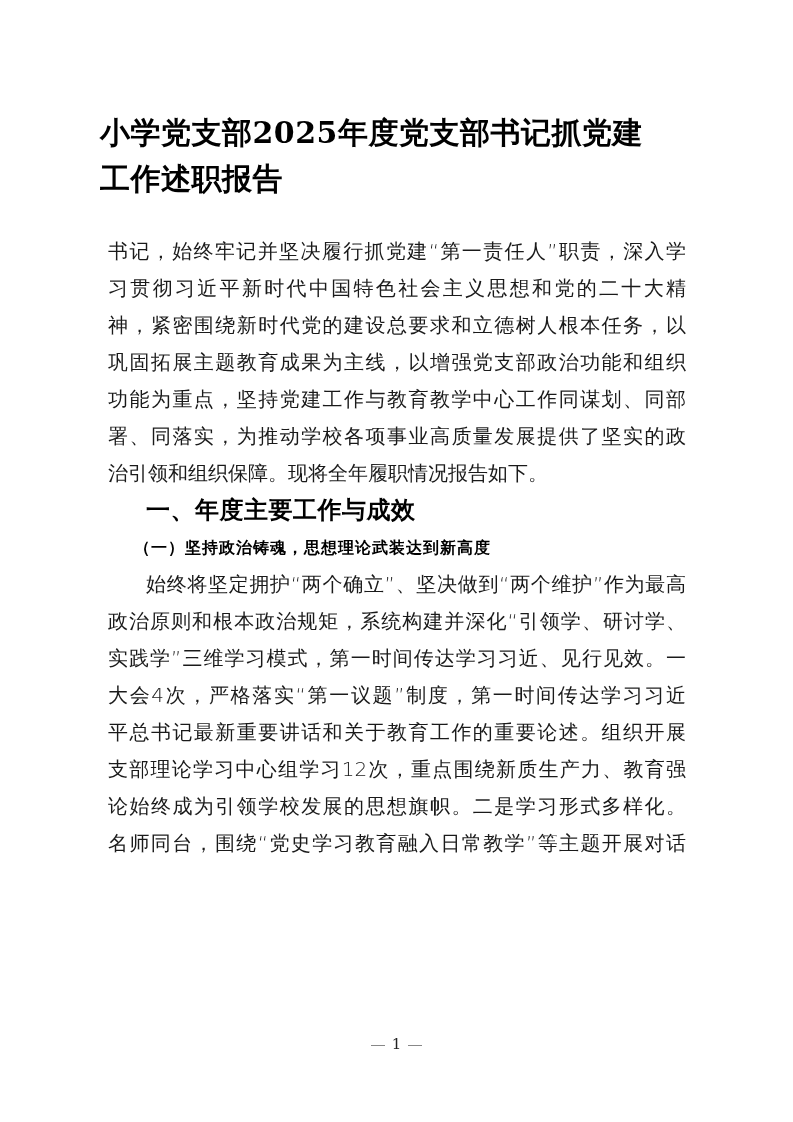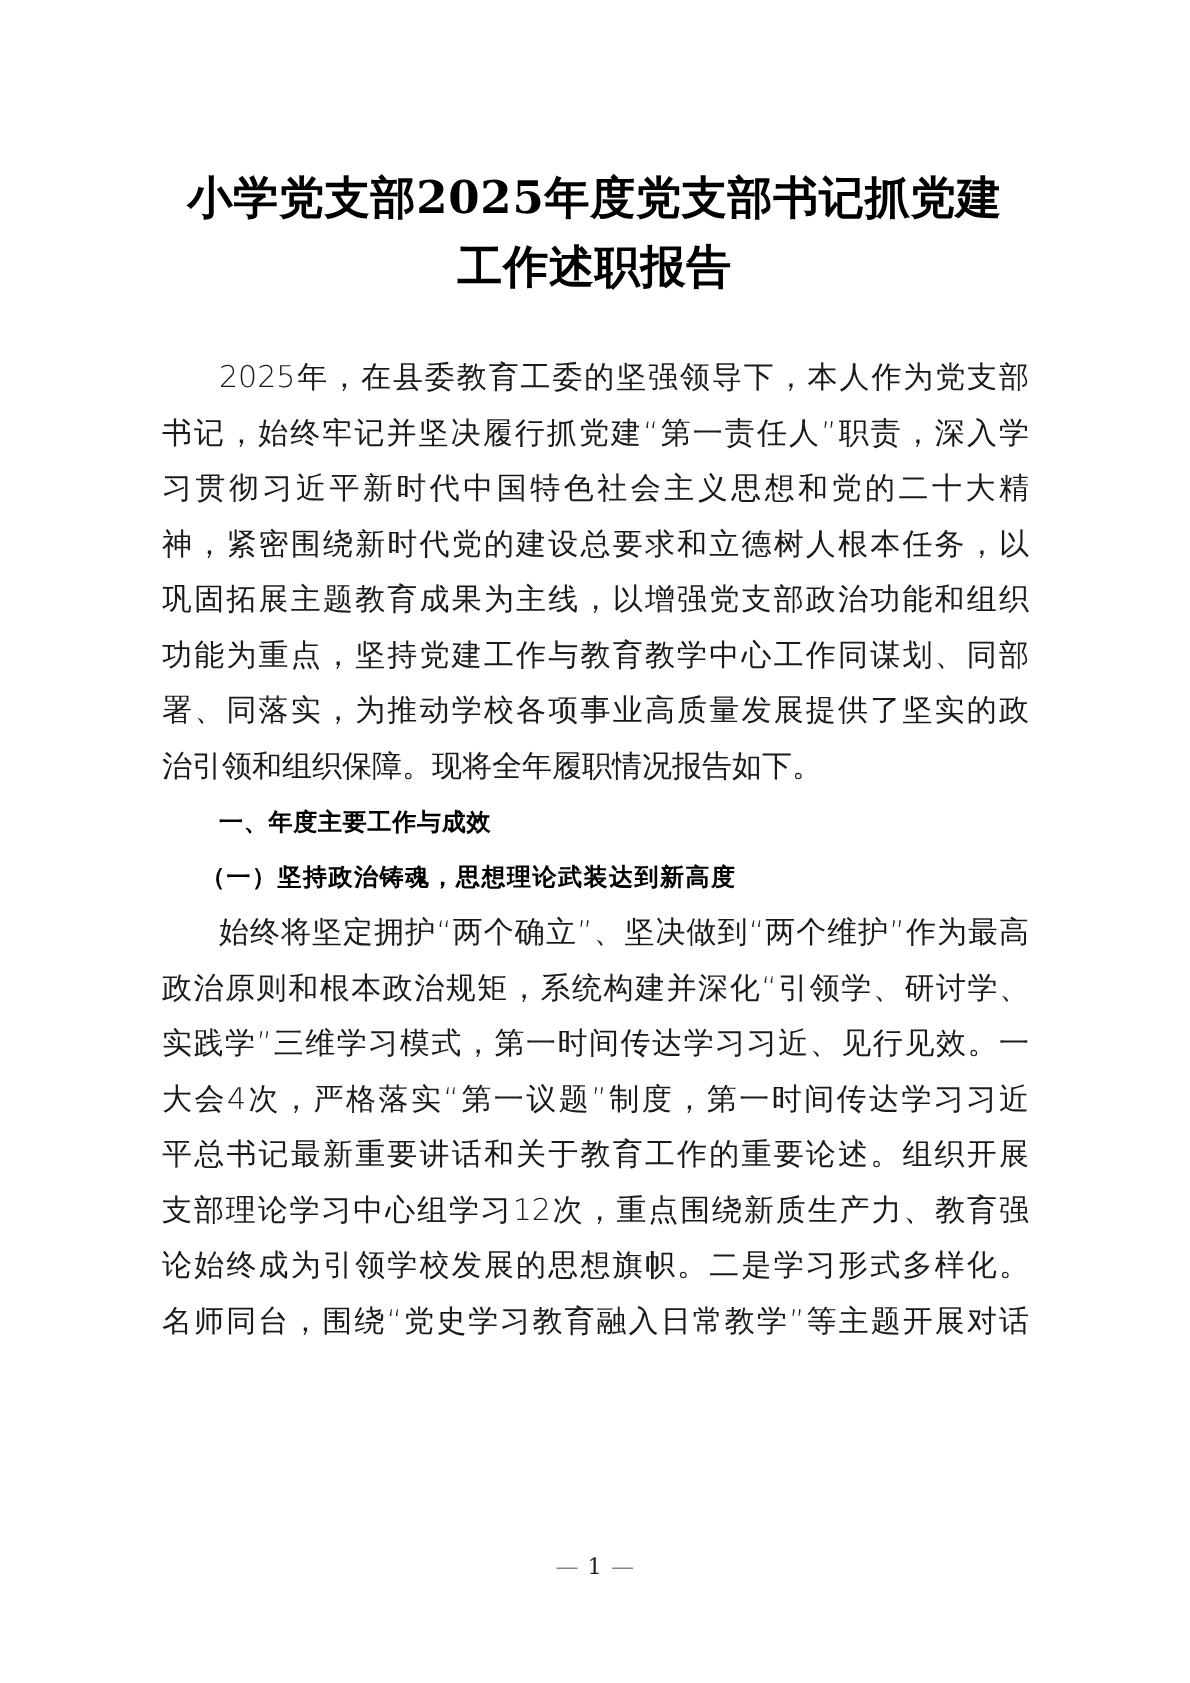--- a/index.html
+++ b/index.html
@@ -19,21 +19,21 @@
     position: absolute;
     left: 0; top: 0;
     width: 793px;
     height: 1122px;
   }
   .title {
     position: absolute;
     left: 100px;
     width: 593px;
     top: 110px;
-    text-align: center;
+    text-align: left;
     font-family: "DejaVu Serif", "Liberation Serif", serif;
     font-weight: bold;
     font-size: 30px;
     line-height: 46px;
     color: #000;
     letter-spacing: 0.5px;
   }
   .body {
     position: absolute;
     left: 108px;
@@ -54,21 +54,21 @@
   .line.indent {
     padding-left: 38px;
   }
   .line.last {
     text-align-last: left;
   }
   .h1 {
     height: 37px;
     line-height: 37px;
     padding-left: 38px;
-    font-size: 16px;
+    font-size: 24px;
     font-weight: bold;
     font-family: "DejaVu Sans", "Liberation Sans", sans-serif;
     color: #000;
     letter-spacing: 0.5px;
   }
   .h2 {
     height: 37px;
     line-height: 37px;
     padding-left: 26px;
     font-size: 16px;
@@ -101,21 +101,20 @@
 
 <div class="page">
 
   <div class="title">
     <div>小学党支部2025年度党支部书记抓党建</div>
     <div>工作述职报告</div>
   </div>
 
   <div class="body">
     <div>
-      <div class="line indent">2025年，在县委教育工委的坚强领导下，本人作为党支部</div>
       <div class="line">书记，始终牢记并坚决履行抓党建“第一责任人”职责，深入学</div>
       <div class="line">习贯彻习近平新时代中国特色社会主义思想和党的二十大精</div>
       <div class="line">神，紧密围绕新时代党的建设总要求和立德树人根本任务，以</div>
       <div class="line">巩固拓展主题教育成果为主线，以增强党支部政治功能和组织</div>
       <div class="line">功能为重点，坚持党建工作与教育教学中心工作同谋划、同部</div>
       <div class="line">署、同落实，为推动学校各项事业高质量发展提供了坚实的政</div>
       <div class="line last">治引领和组织保障。现将全年履职情况报告如下。</div>
     </div>
 
     <div class="h1">一、年度主要工作与成效</div>

